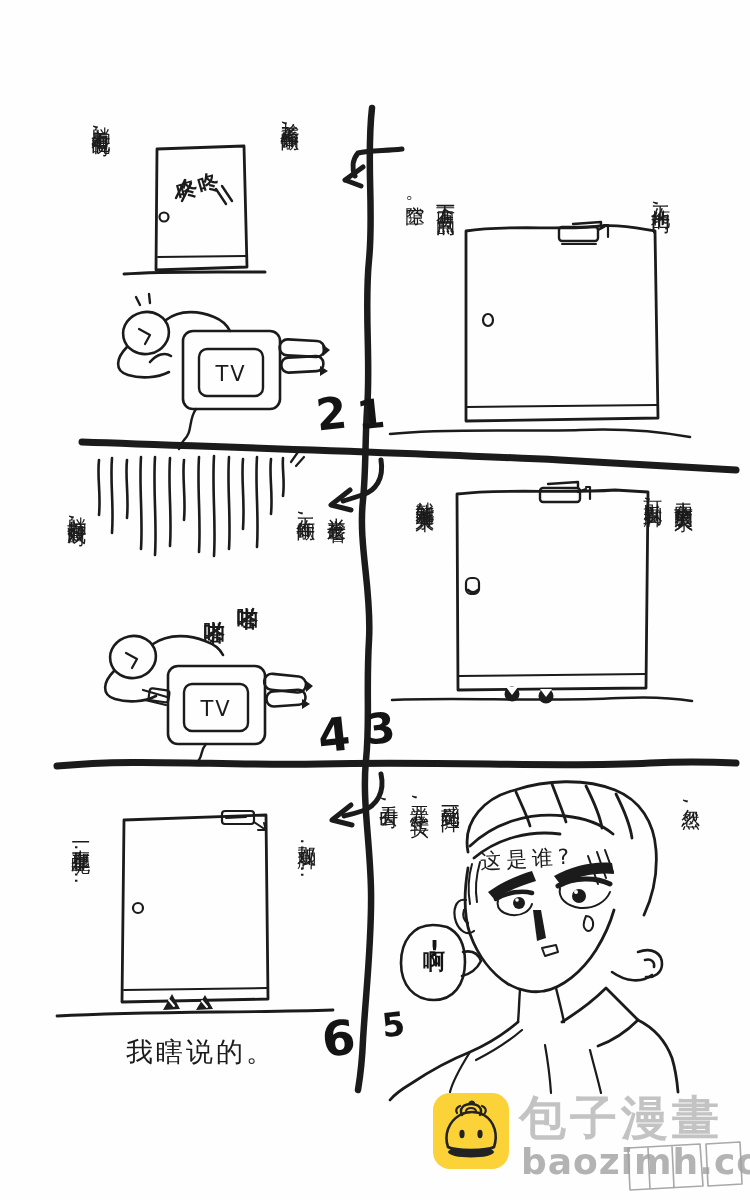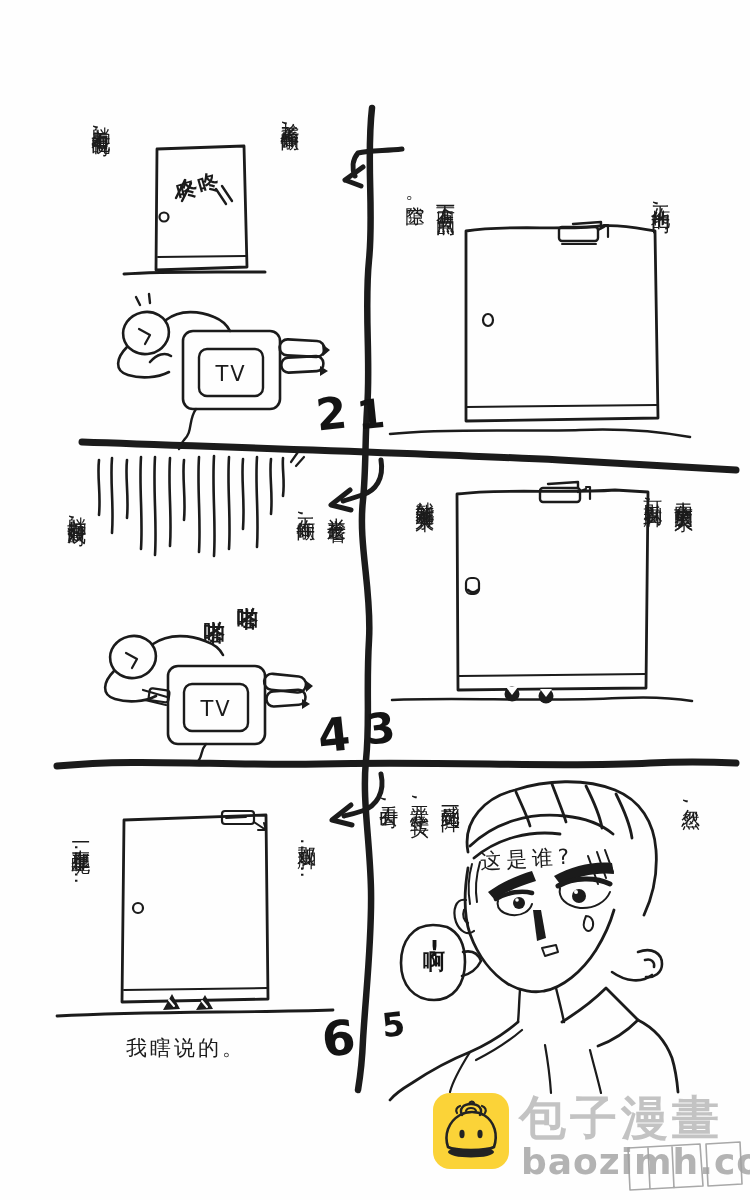--- a/index.html
+++ b/index.html
@@ -263,21 +263,21 @@
   <div class="vtext" style="left:406px;top:486px;height:220px">
     <span>就能知道有人来了。</span>
   </div>
 
   <div class="vtext" style="left:62px;top:832px;height:175px">
     <span>一直在那里呢……</span>
   </div>
   <div class="vtext" style="left:288px;top:832px;height:115px">
     <span>那双脚……</span>
   </div>
-  <div class="htext" style="left:126px;top:1034px;font-size:21px;letter-spacing:3px">我瞎说的。</div>
+  <div class="htext" style="left:126px;top:1034px;font-size:27px;letter-spacing:3px">我瞎说的。</div>
 
   <div class="vtext" style="left:672px;top:794px;height:120px">
     <span>忽然,</span>
   </div>
   <div class="vtext" style="left:370px;top:790px;height:128px">
     <span>感觉到一阵</span>
     <span>恶寒,转头</span>
     <span>看去时,</span>
   </div>
   <div class="htext" style="left:480px;top:845px;font-size:21px;letter-spacing:5px;transform:rotate(-3deg)">这是谁?</div>

